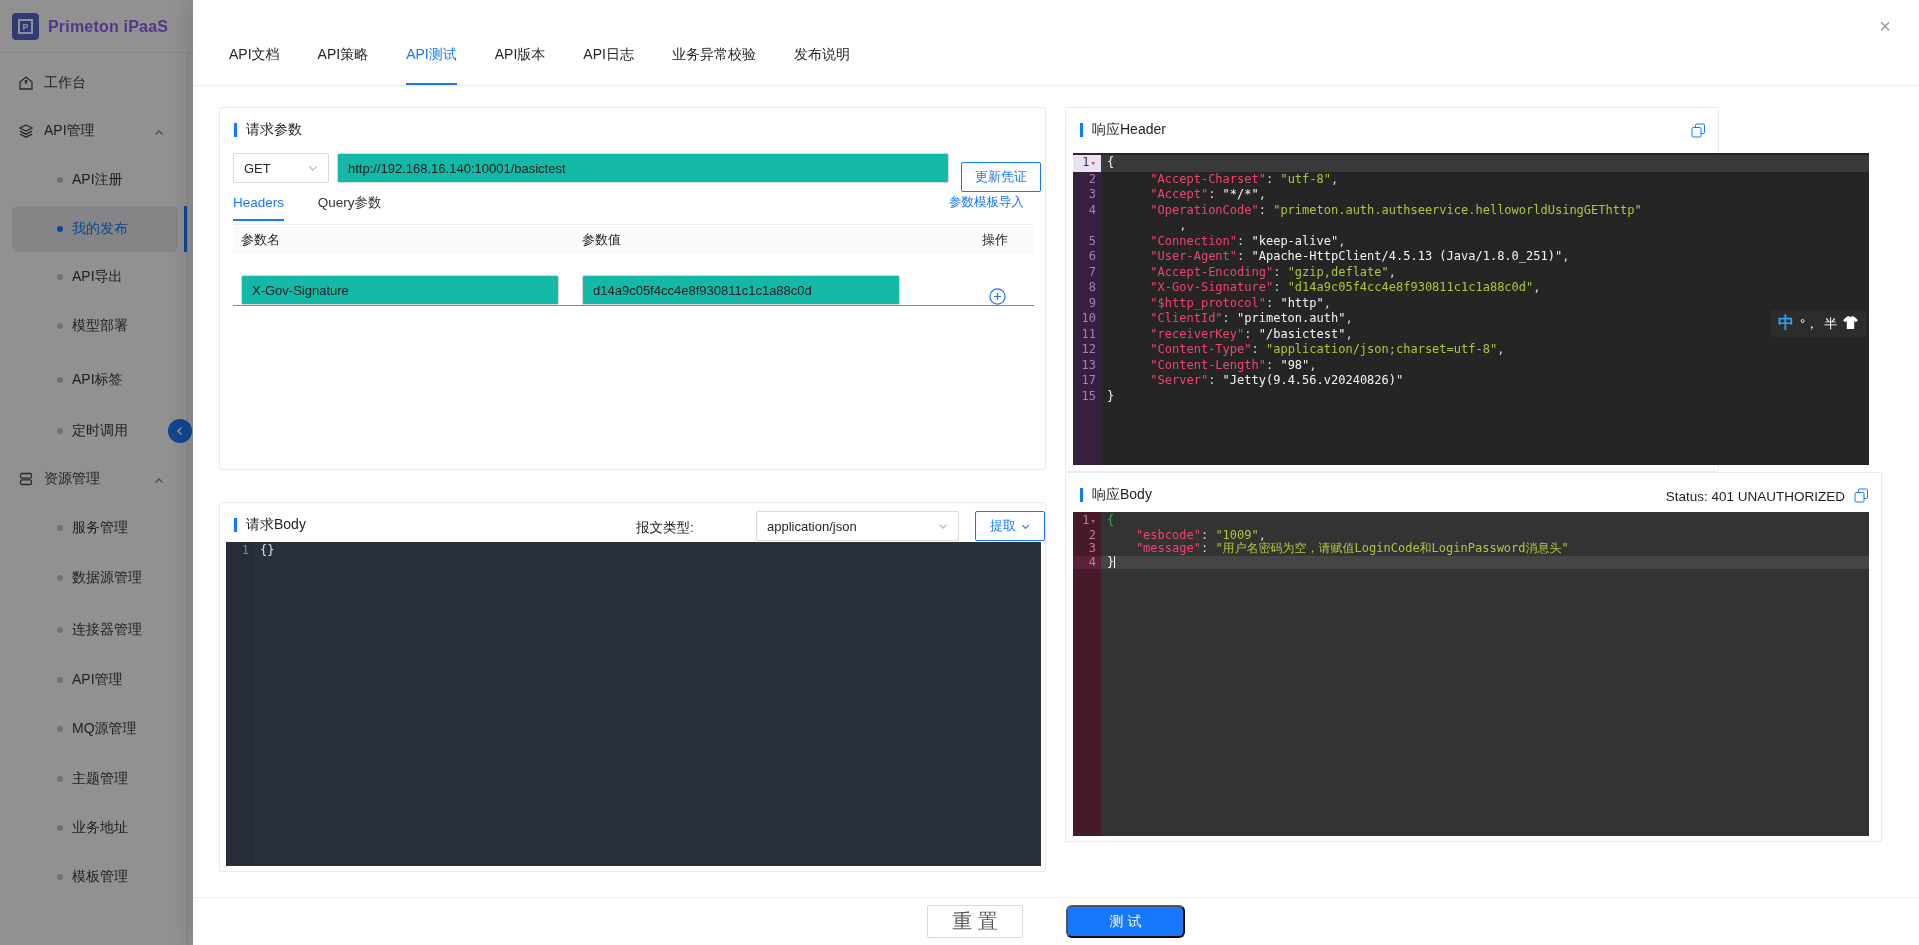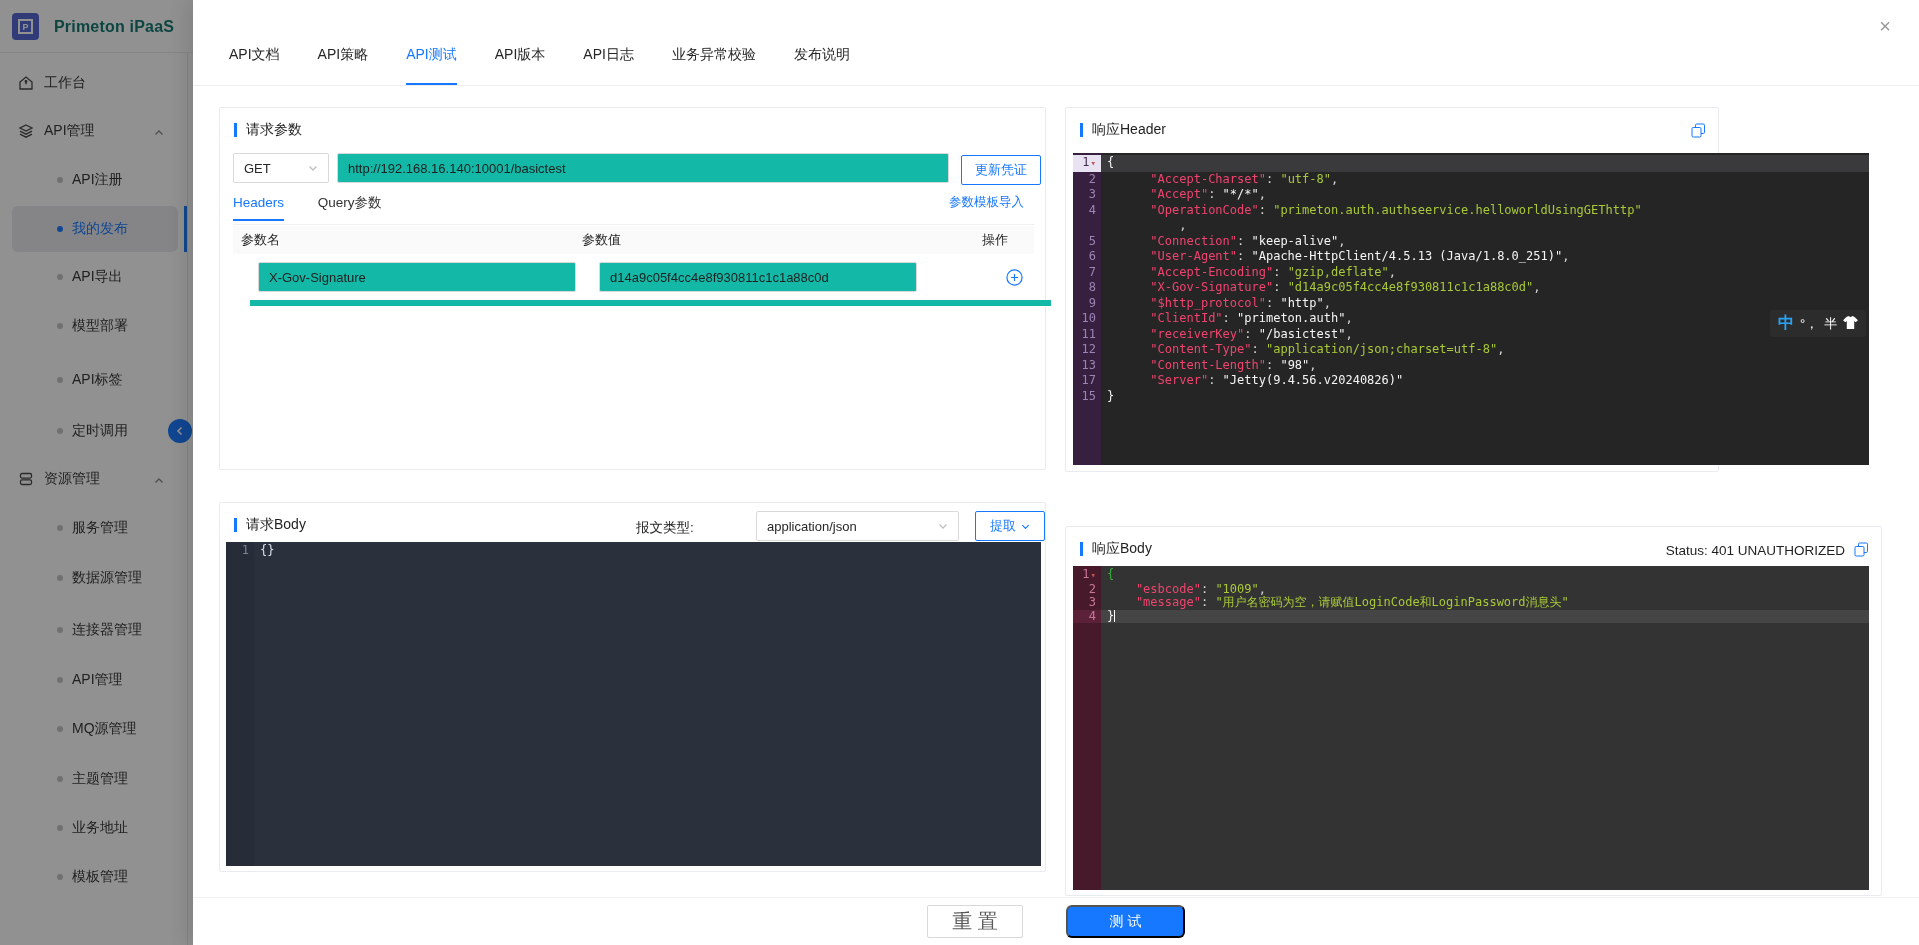--- a/index.html
+++ b/index.html
@@ -6,21 +6,21 @@
   html,body{margin:0;padding:0;background:#e5e5e5}
   .app{position:relative;width:1919px;height:945px;background:#fff;overflow:hidden;
        font-family:"Liberation Sans",sans-serif;color:#262626}
 
   
   .topbar{position:absolute;left:0;top:0;width:100%;height:53px;background:#fff;border-bottom:1px solid #ececec}
   .logo{position:absolute;left:12px;top:13px;display:flex;align-items:center}
   .logo-badge{width:27px;height:27px;border-radius:4px;background:#4f63d2;position:relative;flex:0 0 27px}
   .logo-badge .inner{position:absolute;left:6px;top:6px;width:15px;height:15px;border:2px solid #fff;
        display:flex;align-items:center;justify-content:center;font-size:9px;font-weight:bold;color:#fff}
-  .logo-title{margin-left:15px;font-size:16px;font-weight:bold;color:#0f766e;letter-spacing:.2px}
+  .logo-title{margin-left:9px;font-size:16px;font-weight:bold;color:#8b5cf6;letter-spacing:.2px}
 
   .sidebar{position:absolute;left:0;top:53px;width:188px;height:892px;background:#fff;border-right:1px solid #e7e7e9}
   .mrow{position:absolute;left:0;width:188px;height:40px;display:flex;align-items:center;font-size:14px;color:#333;cursor:pointer}
   .mrow .gicon{position:absolute;left:18px;top:12px;width:16px;height:16px;color:#444}
   .mrow .glabel{position:absolute;left:44px}
   .mrow .chev{position:absolute;right:24px;top:14px;width:10px;height:10px;color:#888}
   .mrow .dot{position:absolute;left:57px;top:17px;width:6px;height:6px;border-radius:50%;background:#c3c3c6}
   .mrow .clabel{position:absolute;left:72px}
   .mrow.active-block{left:12px;width:166px;height:46px;background:#e9eaee;border-radius:6px}
   .mrow.active-block .dot{left:45px;top:20px;background:#1677ff}
@@ -37,45 +37,45 @@
   .mtabs{position:relative;height:86px;border-bottom:1px solid #ededed;display:flex;gap:38px;
          padding:44px 0 0 36px;font-size:14px;color:#262626}
   .mtab{line-height:20px;padding-bottom:7px;cursor:pointer;white-space:nowrap}
   .mtab.active{color:#1677ff;border-bottom:2px solid #1677ff}
   .close-x{position:absolute;right:28px;top:16px;font-size:20px;color:#999;line-height:20px;cursor:pointer}
 
   .card{position:absolute;background:#fff;border:1px solid #e9ebf0;border-radius:2px}
   .card.c1{left:26px;top:107px;width:827px;height:363px}
   .card.c2{left:872px;top:107px;width:654px;height:365px}
   .card.c3{left:26px;top:502px;width:827px;height:370px}
-  .card.c4{left:872px;top:526px;width:817px;height:370px}
+  .card.c4{left:872px;top:472px;width:817px;height:370px}
   .sec-title{position:absolute;left:14px;top:13px;display:flex;align-items:center;font-size:14px;color:#1f1f1f}
   .sec-title .bar{width:3px;height:14px;background:#1677ff;margin-right:9px}
 
   .sel{position:absolute;border:1px solid #d9d9d9;border-radius:2px;background:#fff;display:flex;
        align-items:center;font-size:13px;color:#262626;padding:0 10px}
   .sel .cv{margin-left:auto;color:#bfbfbf}
   .c1 .sel-method{left:13px;top:45px;width:96px;height:30px}
   .inp{border:1px solid #d9d9d9;border-radius:2px;background:#14b8a6;font-size:13px;color:#1f1f1f;
        padding:0 10px;font-family:"Liberation Sans",sans-serif}
   .c1 .url{position:absolute;left:117px;top:45px;width:612px;height:30px}
   .btn-line{border:1px solid #1677ff;color:#1677ff;background:#fff;border-radius:2px;font-size:13px;
        display:flex;align-items:center;justify-content:center;cursor:pointer;font-family:"Liberation Sans",sans-serif}
-  .c1 .btn-cred{position:absolute;left:741px;top:47px;width:80px;height:30px}
+  .c1 .btn-cred{position:absolute;left:741px;top:54px;width:80px;height:30px}
   .c1 .subtabs{position:absolute;left:13px;top:86px;width:801px;height:31px;border-bottom:1px solid #f0f0f0;font-size:13.5px}
   .subtab{display:inline-block;margin-right:30px;padding-bottom:9px;color:#333;cursor:pointer}
   .subtab.active{color:#1677ff;border-bottom:2px solid #1677ff}
   .tpl-link{position:absolute;right:10px;top:0;color:#1677ff;font-size:12.5px;cursor:pointer}
   .c1 .thead{position:absolute;left:13px;top:118px;width:801px;height:28px;background:#fafafa;
        display:flex;align-items:center;font-size:13px;color:#1f1f1f}
   .th-name{width:349px;padding-left:8px}
   .th-value{width:318px}
   .th-action{margin-left:auto;padding-right:26px}
-  .c1 .trow{position:absolute;left:30px;top:146px;width:801px;height:52px;border-bottom:6px solid #14b8a6;
-       display:flex;align-items:center}
+  .c1 .trow{position:absolute;left:13px;top:146px;width:801px;height:52px;border-bottom:1px solid #14b8a6;
+       display:flex;align-items:flex-end}
   .trow .pname{width:318px;height:30px;margin-left:8px}
   .trow .pvalue{width:318px;height:30px;margin-left:23px}
   .trow .plus{margin-left:auto;margin-right:28px;width:17px;height:17px;cursor:pointer}
 
   .copy-ic{position:absolute;cursor:pointer}
   .c2 .copy-ic{right:12px;top:15px}
   .c4 .copy-ic{right:12px;top:15px}
   .status-txt{position:absolute;right:36px;top:16px;font-size:13.5px;color:#1f1f1f}
 
   .c3 .mt-label{position:absolute;left:416px;top:16px;font-size:13.5px;color:#262626}

